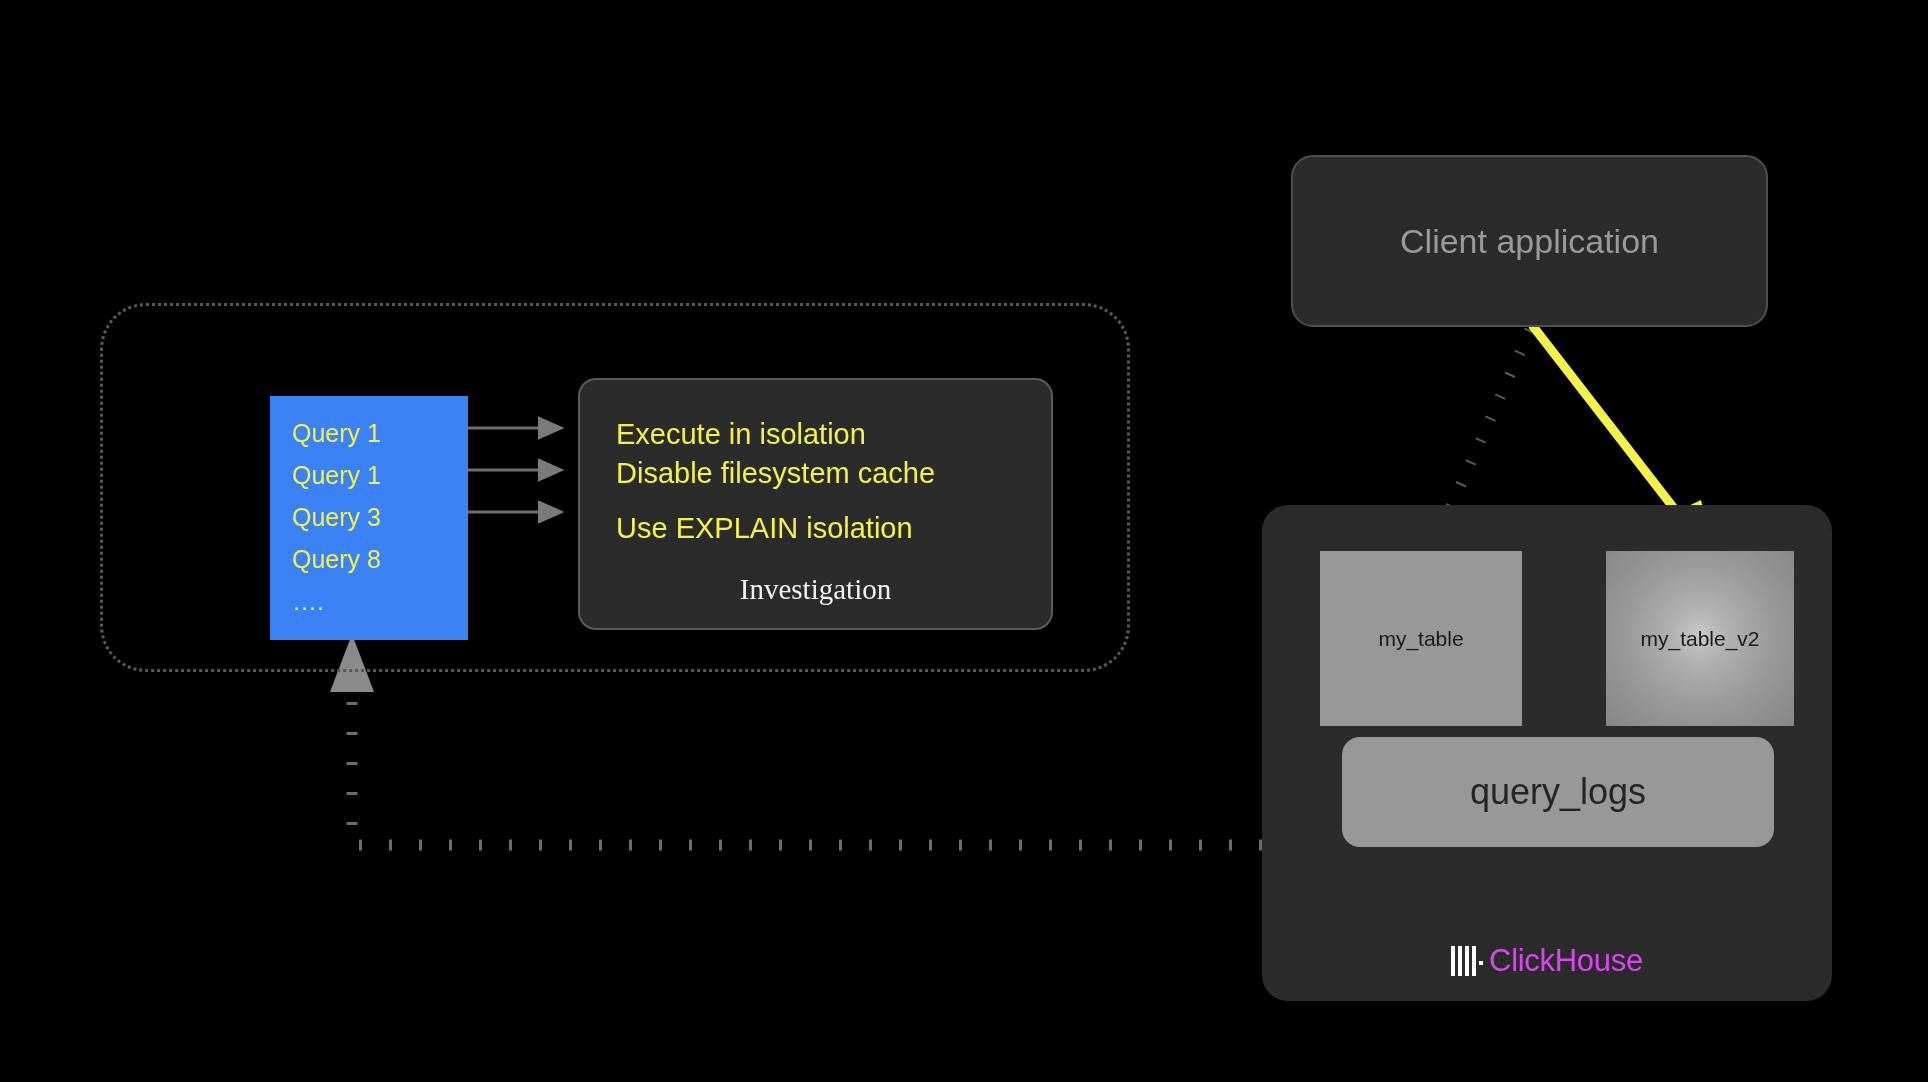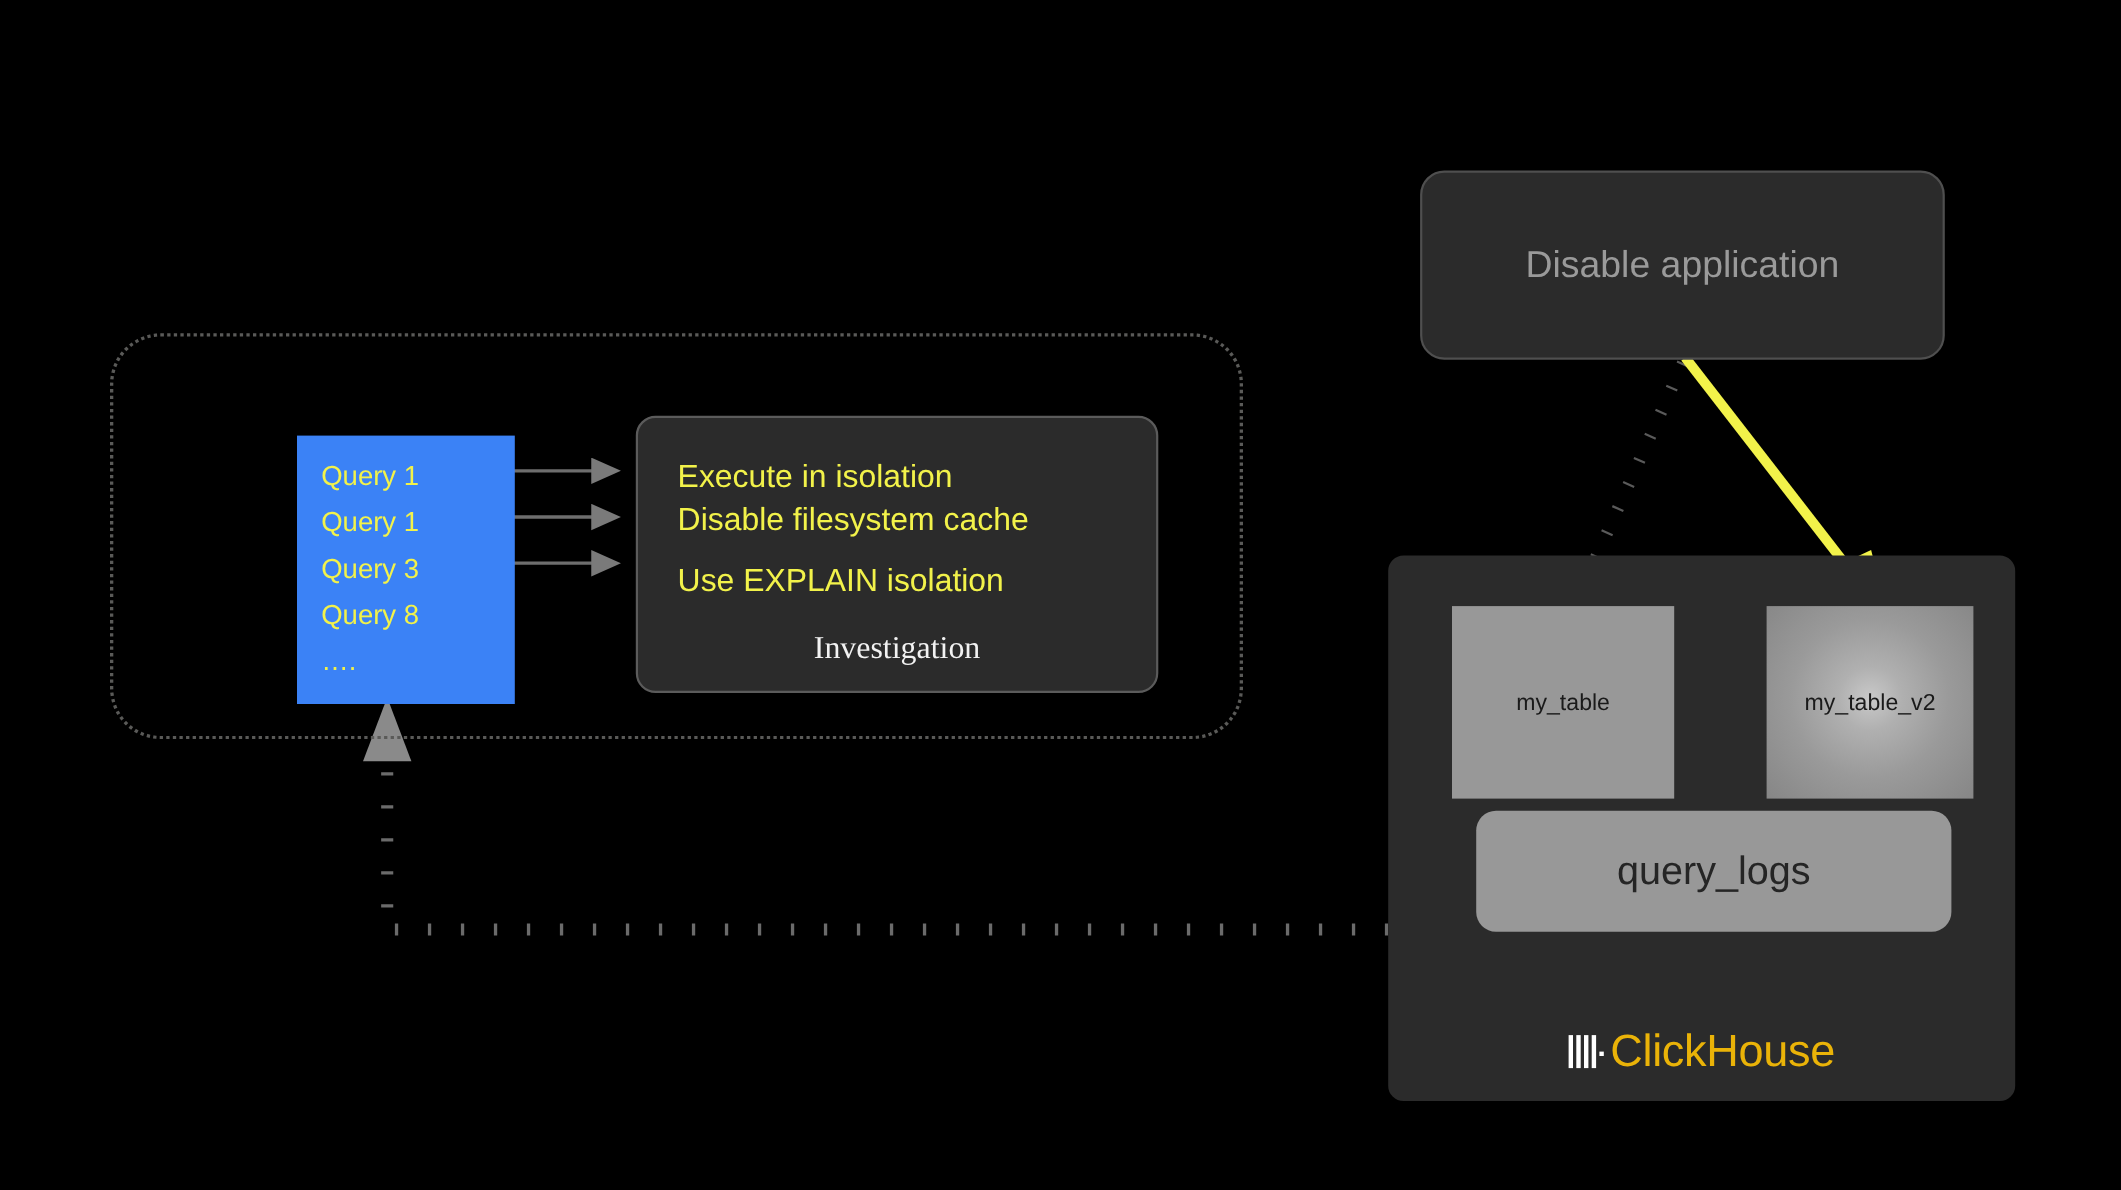--- a/index.html
+++ b/index.html
@@ -104,21 +104,21 @@
   }
 
   
   .clickhouse-box {
     position: absolute;
     left: 1262px;
     top: 505px;
     width: 570px;
     height: 496px;
     background: #2b2b2b;
-    border-radius: 14px;
+    border-radius: 26px;
     box-sizing: border-box;
   }
   .table-box {
     position: absolute;
     background: #989898;
     display: flex;
     align-items: center;
     justify-content: center;
   }
   .table-box.primary {
@@ -177,22 +177,22 @@
     background: #ffffff;
   }
   .ch-dot {
     width: 4px;
     height: 4px;
     background: #ffffff;
     align-self: flex-end;
     margin-bottom: 11px;
   }
   .ch-logo-text {
-    color: #eab308;
-    font-size: 41px;
+    color: #d946ef;
+    font-size: 31px;
     letter-spacing: -0.3px;
   }
 
   
   #arrows {
     position: absolute;
     left: 0;
     top: 0;
     width: 1928px;
     height: 1082px;
@@ -250,21 +250,21 @@
   <div class="investigation-panel">
     <div class="inv-lines">
       <div class="inv-line">Execute in isolation</div>
       <div class="inv-line">Disable filesystem cache</div>
       <div class="inv-line spaced">Use EXPLAIN isolation</div>
     </div>
     <div class="inv-caption">Investigation</div>
   </div>
 
   <div class="client-app">
-    <span class="client-app-label">Disable application</span>
+    <span class="client-app-label">Client application</span>
   </div>
 
   <div class="clickhouse-box">
 
     <div class="table-box primary">
       <span class="table-label">my_table</span>
     </div>
 
     <div class="table-box variant">
       <span class="table-label">my_table_v2</span>

